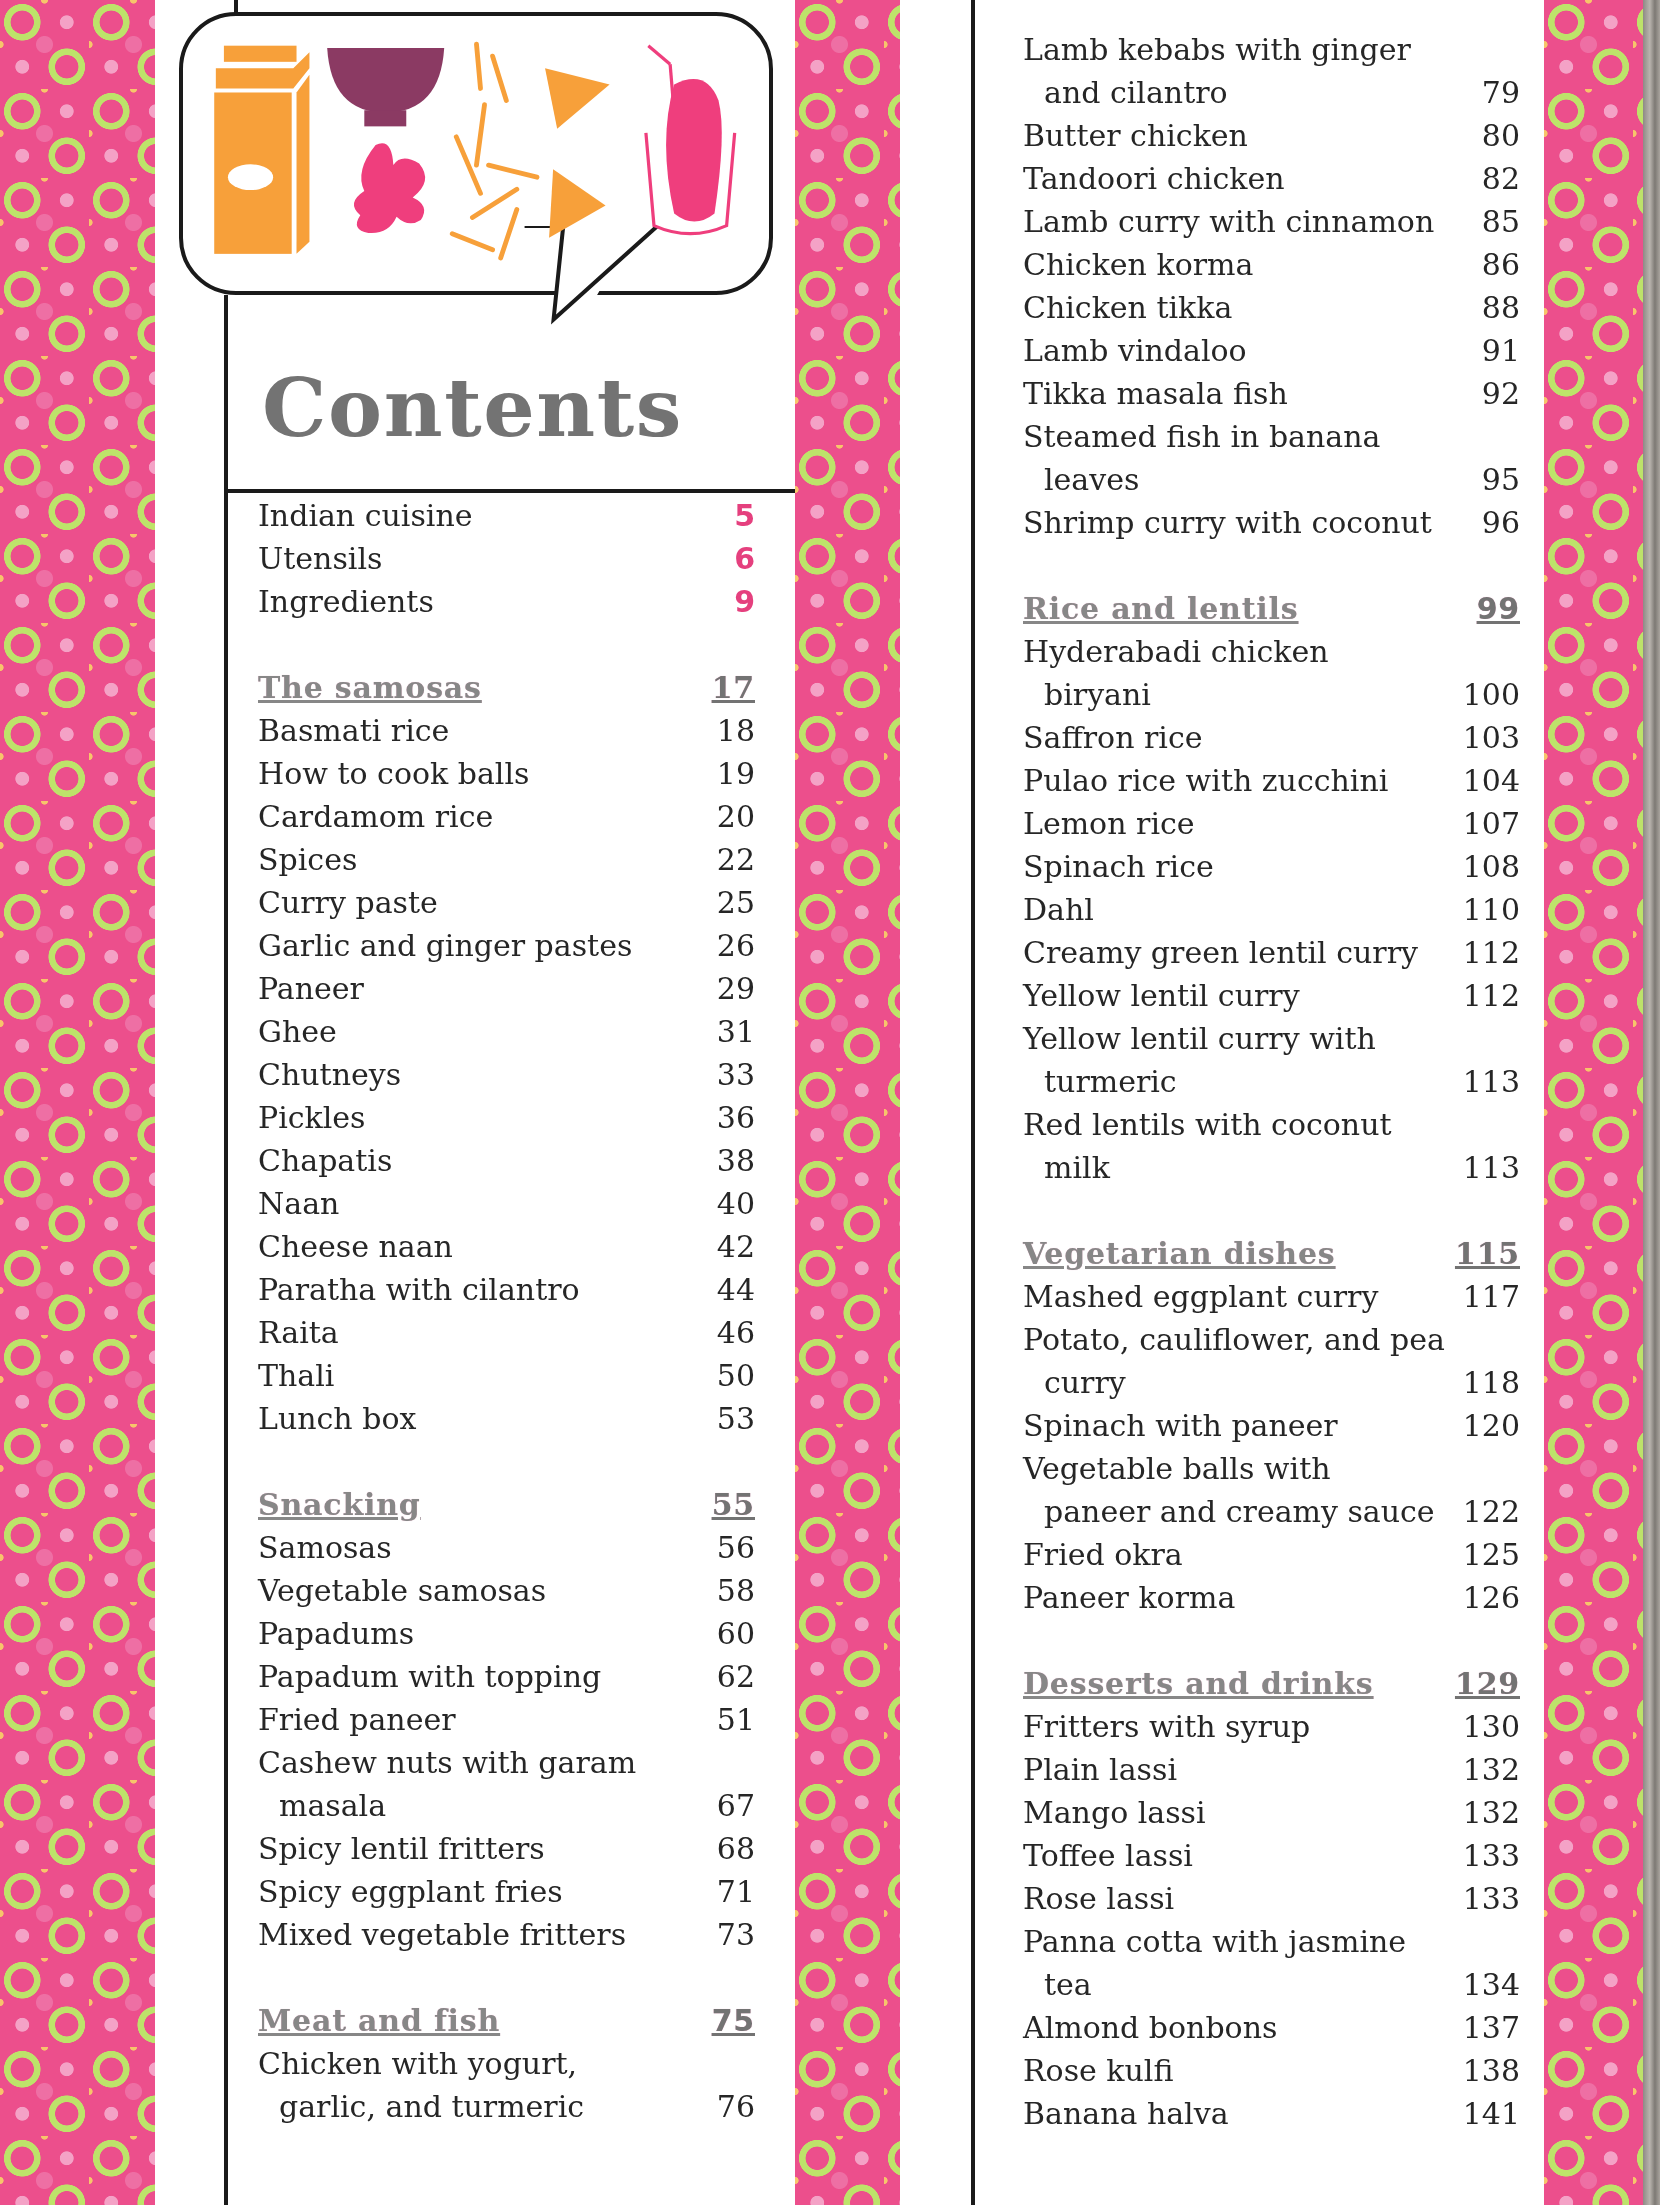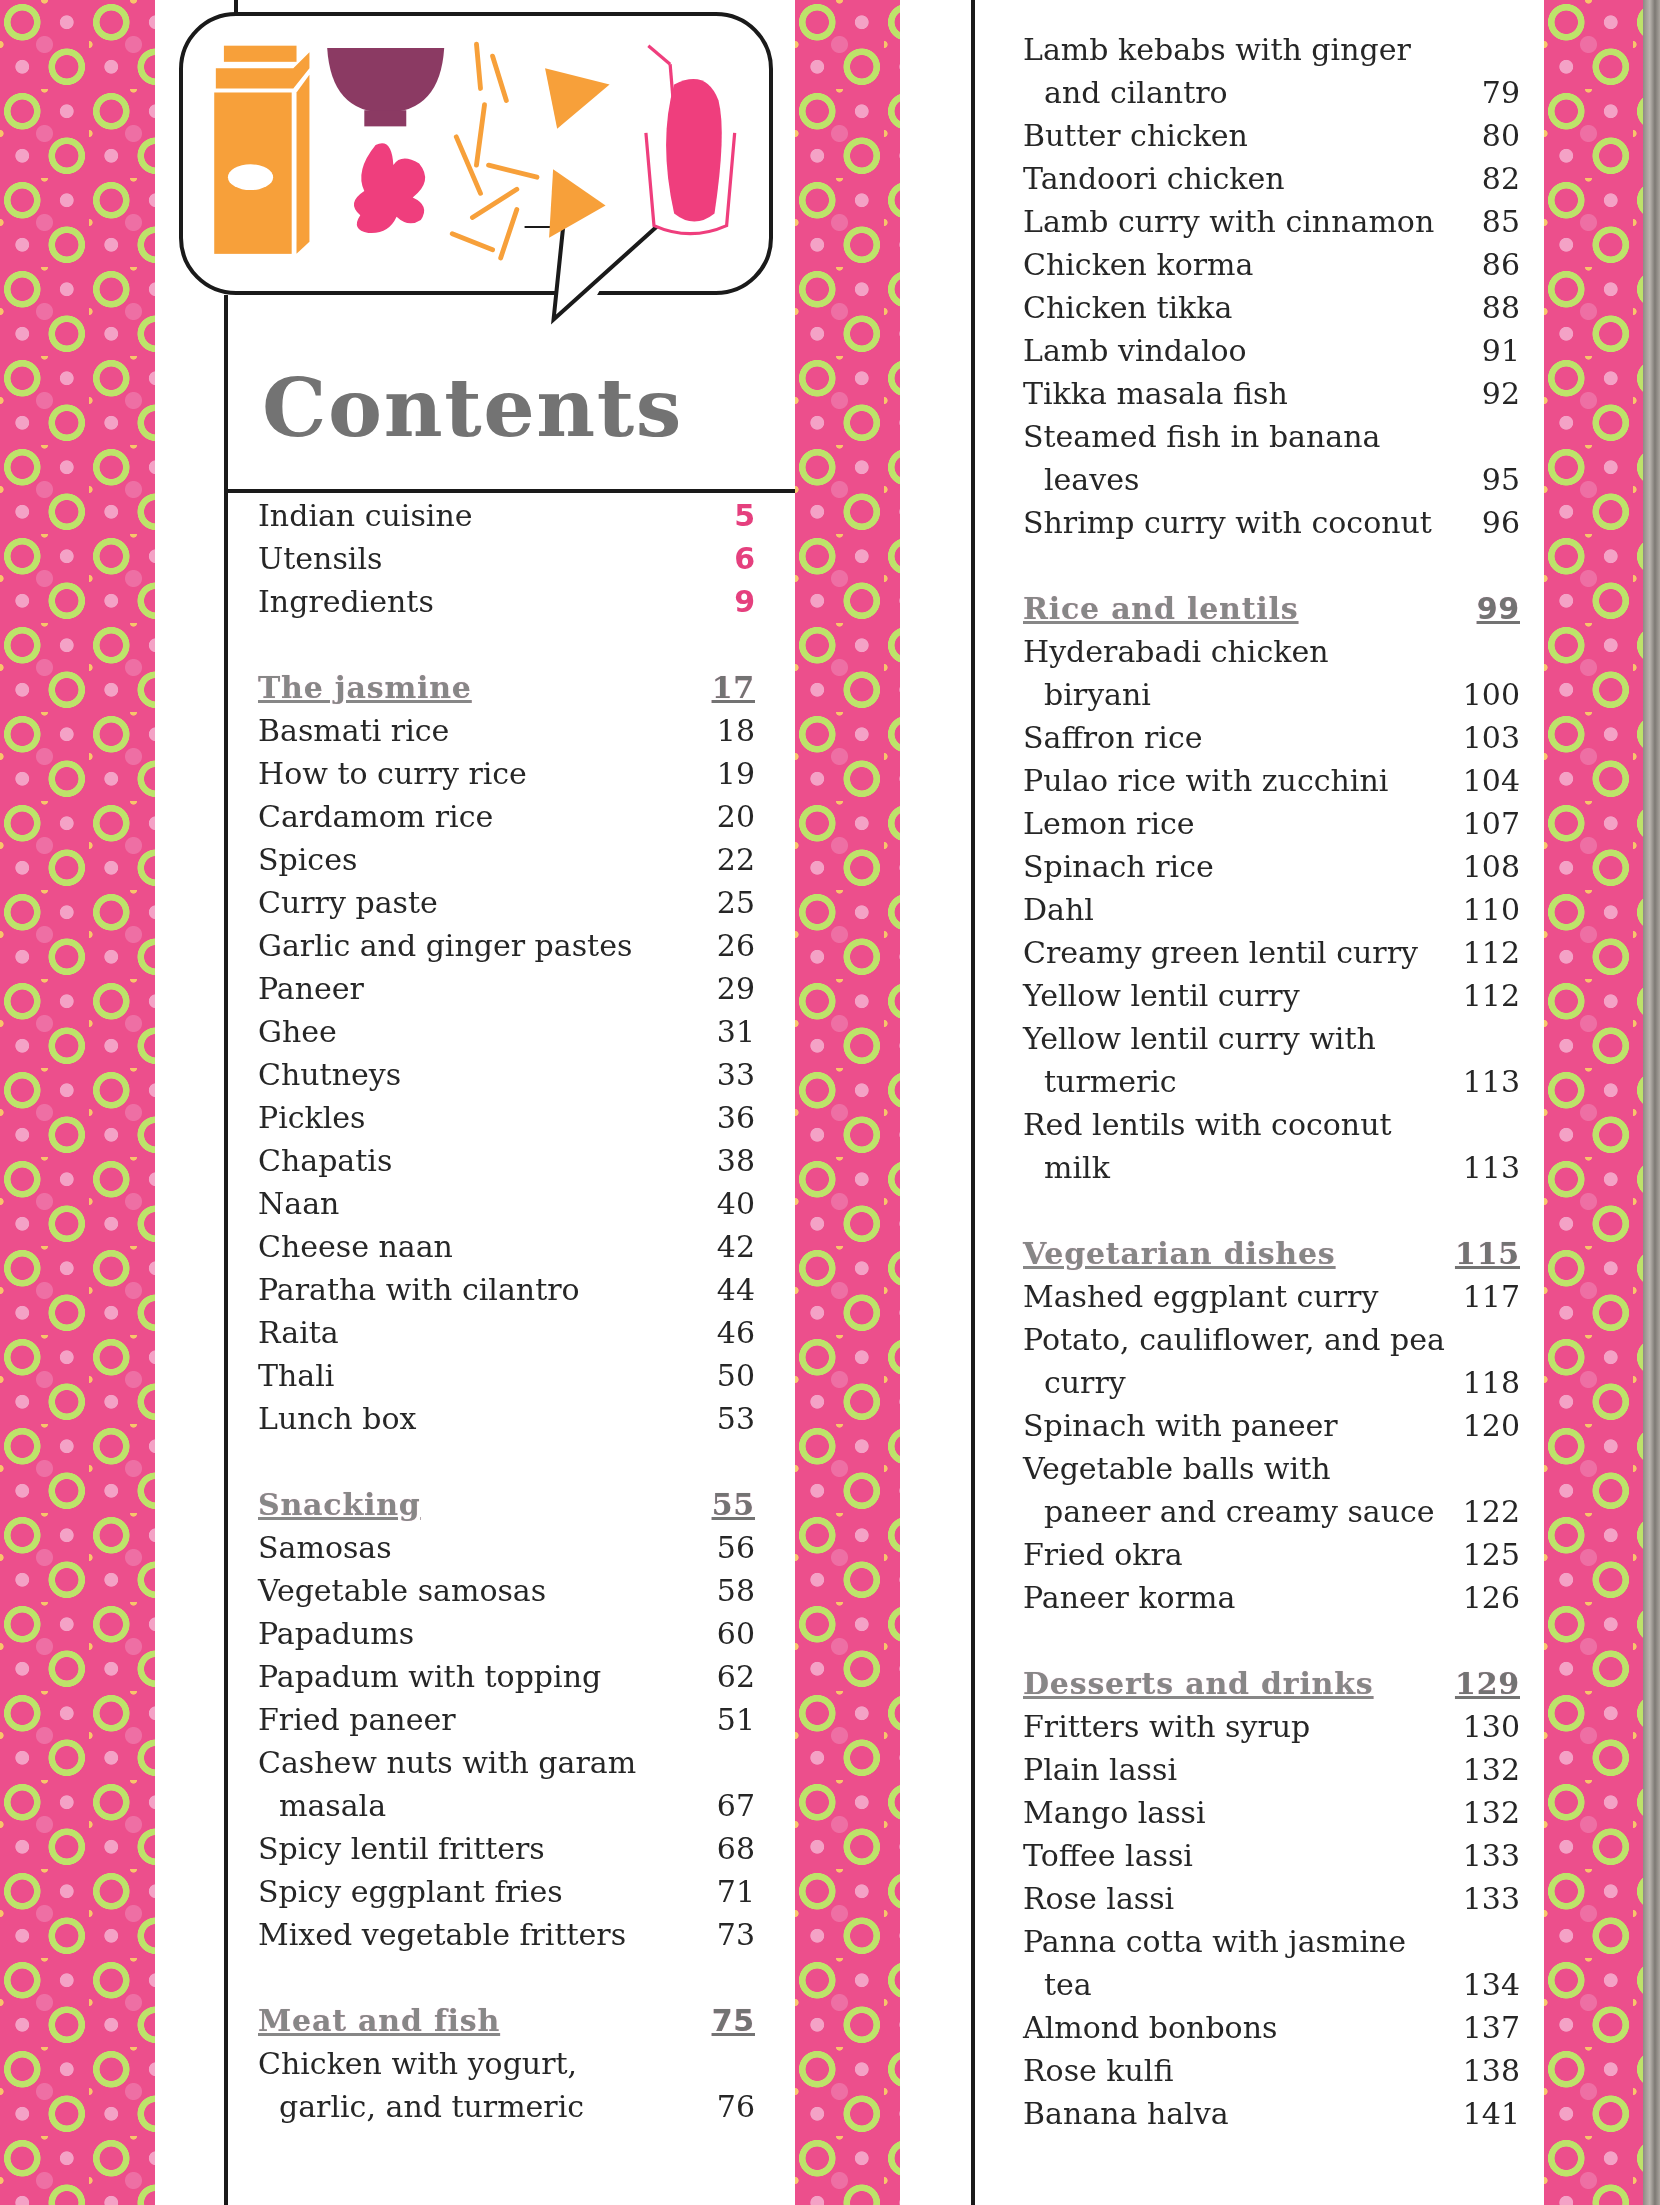--- a/index.html
+++ b/index.html
@@ -142,29 +142,29 @@
     <span class="t">Utensils</span>
     <span class="n">6</span>
   </div>
   <div class="row intro">
     <span class="t">Ingredients</span>
     <span class="n">9</span>
   </div>
   <div class="gap"></div>
 
   <div class="row head">
-    <span class="t">The jasmine</span>
+    <span class="t">The samosas</span>
     <span class="n">17</span>
   </div>
   <div class="row">
       <span class="t">Basmati rice</span>
       <span class="n">18</span>
     </div>
   <div class="row">
-      <span class="t">How to curry rice</span>
+      <span class="t">How to cook balls</span>
       <span class="n">19</span>
     </div>
   <div class="row">
       <span class="t">Cardamom rice</span>
       <span class="n">20</span>
     </div>
   <div class="row">
       <span class="t">Spices</span>
       <span class="n">22</span>
     </div>

